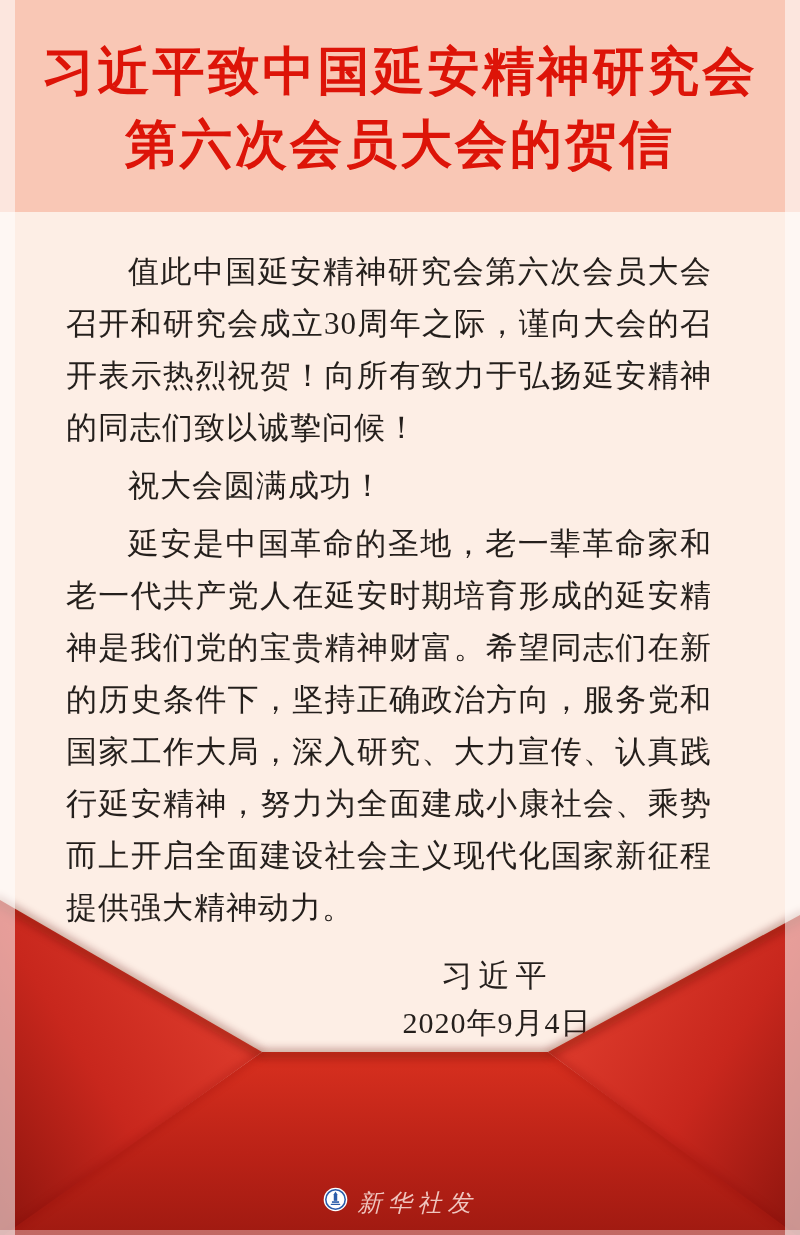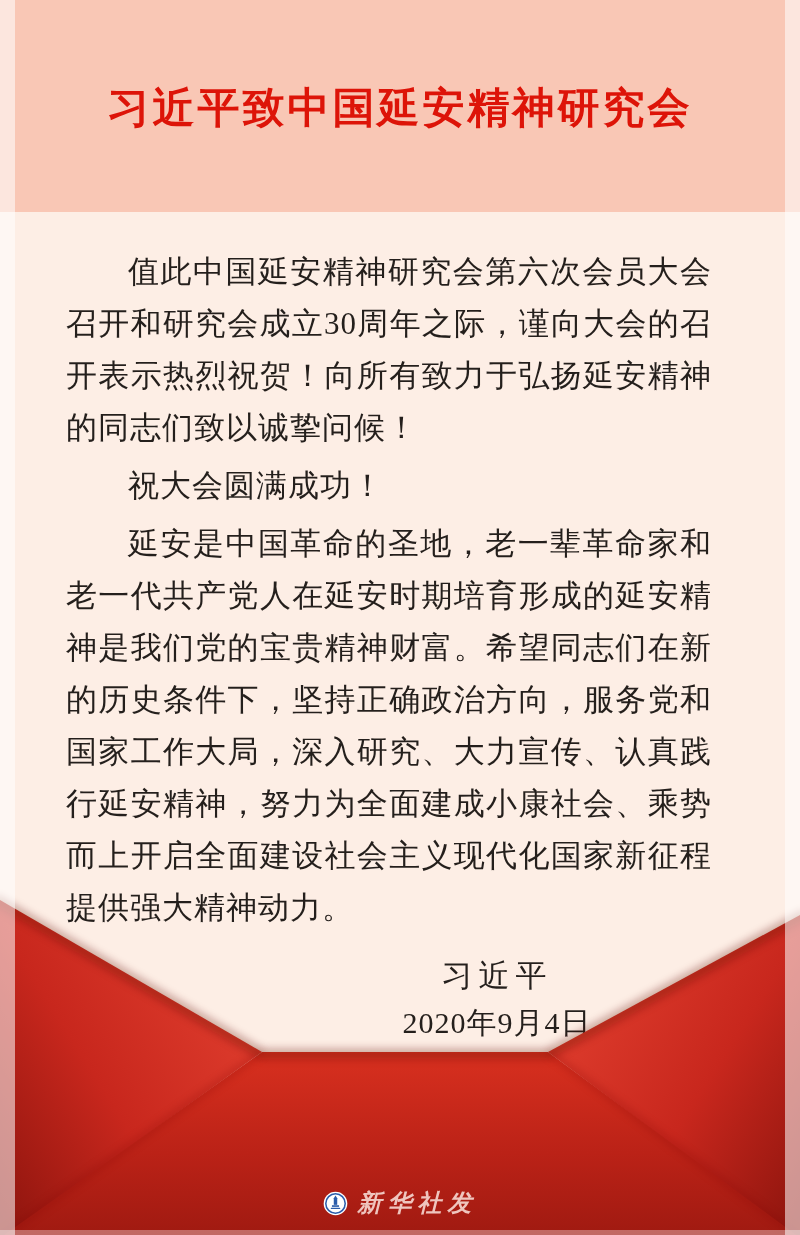--- a/index.html
+++ b/index.html
@@ -9,21 +9,21 @@
     font-family:"Liberation Serif","DejaVu Serif",serif;
   }
   
   .header{
     position:absolute;top:0;left:0;right:0;height:208px;
     background:var(--header-bg,#f9c7b5);
     display:flex;flex-direction:column;justify-content:center;align-items:center;
     padding-top:4px;
   }
   .title-line{
-    font-size:42px;font-weight:bold;line-height:73px;letter-spacing:3px;
+    font-size:52px;font-weight:bold;line-height:73px;letter-spacing:3px;
     color:var(--title-red,#dd1408);text-align:center;white-space:nowrap;
   }
   
   .letter-body{
     position:absolute;top:208px;left:0;right:0;
     padding:38px 88px 0 66px;
   }
   .para{
     margin:0;font-size:31px;line-height:52px;letter-spacing:1px;
     color:var(--text-ink,#241f1c);text-align:justify;text-indent:2em;
@@ -32,40 +32,41 @@
   .sig-block{
     margin:18px 120px 0 auto;width:190px;text-align:center;
   }
   .sig-name{font-size:31px;line-height:48px;color:var(--text-ink,#241f1c);letter-spacing:6px;font-family:Liberation Serif, serif;}
   .sig-date{font-size:30px;line-height:46px;color:var(--text-ink,#241f1c);letter-spacing:1px;}
   
   .envelope-svg{position:absolute;left:0;top:0;width:100%;height:100%;pointer-events:none;}
   
   .footer{
     position:absolute;left:0;right:0;bottom:16px;height:32px;
-    display:flex;justify-content:center;align-items:center;gap:10px;font-weight:bold;
+    display:flex;justify-content:center;align-items:flex-start;gap:10px;
   }
   .credit{
     font-size:24px;letter-spacing:6px;font-style:italic;
     color:var(--credit-text,#efc5be);white-space:nowrap;
   }
   .logo{width:25px;height:25px;flex:0 0 auto;}
   
   .edge{position:absolute;pointer-events:none;background:rgba(255,255,255,0.55);}
   .edge.left{left:0;top:0;bottom:0;width:15px;}
   .edge.right{right:0;top:0;bottom:0;width:15px;}
   .edge.bottom{left:0;right:0;bottom:0;height:5px;background:rgba(255,255,255,0.35);}
 </style>
 </head>
 <body>
 
 <div class="poster">
 
   <div class="header">
     <div class="title-line">习近平致中国延安精神研究会</div>
+    <div class="title-line">第六次会员大会的贺信</div>
   </div>
 
   <div class="letter-body">
     <p class="para">值此中国延安精神研究会第六次会员大会召开和研究会成立30周年之际，谨向大会的召开表示热烈祝贺！向所有致力于弘扬延安精神的同志们致以诚挚问候！</p>
     <p class="para">祝大会圆满成功！</p>
     <p class="para">延安是中国革命的圣地，老一辈革命家和老一代共产党人在延安时期培育形成的延安精神是我们党的宝贵精神财富。希望同志们在新的历史条件下，坚持正确政治方向，服务党和国家工作大局，深入研究、大力宣传、认真践行延安精神，努力为全面建成小康社会、乘势而上开启全面建设社会主义现代化国家新征程提供强大精神动力。</p>
     <div class="sig-block">
       <div class="sig-name">习近平</div>
       <div class="sig-date">2020年9月4日</div>
     </div>

